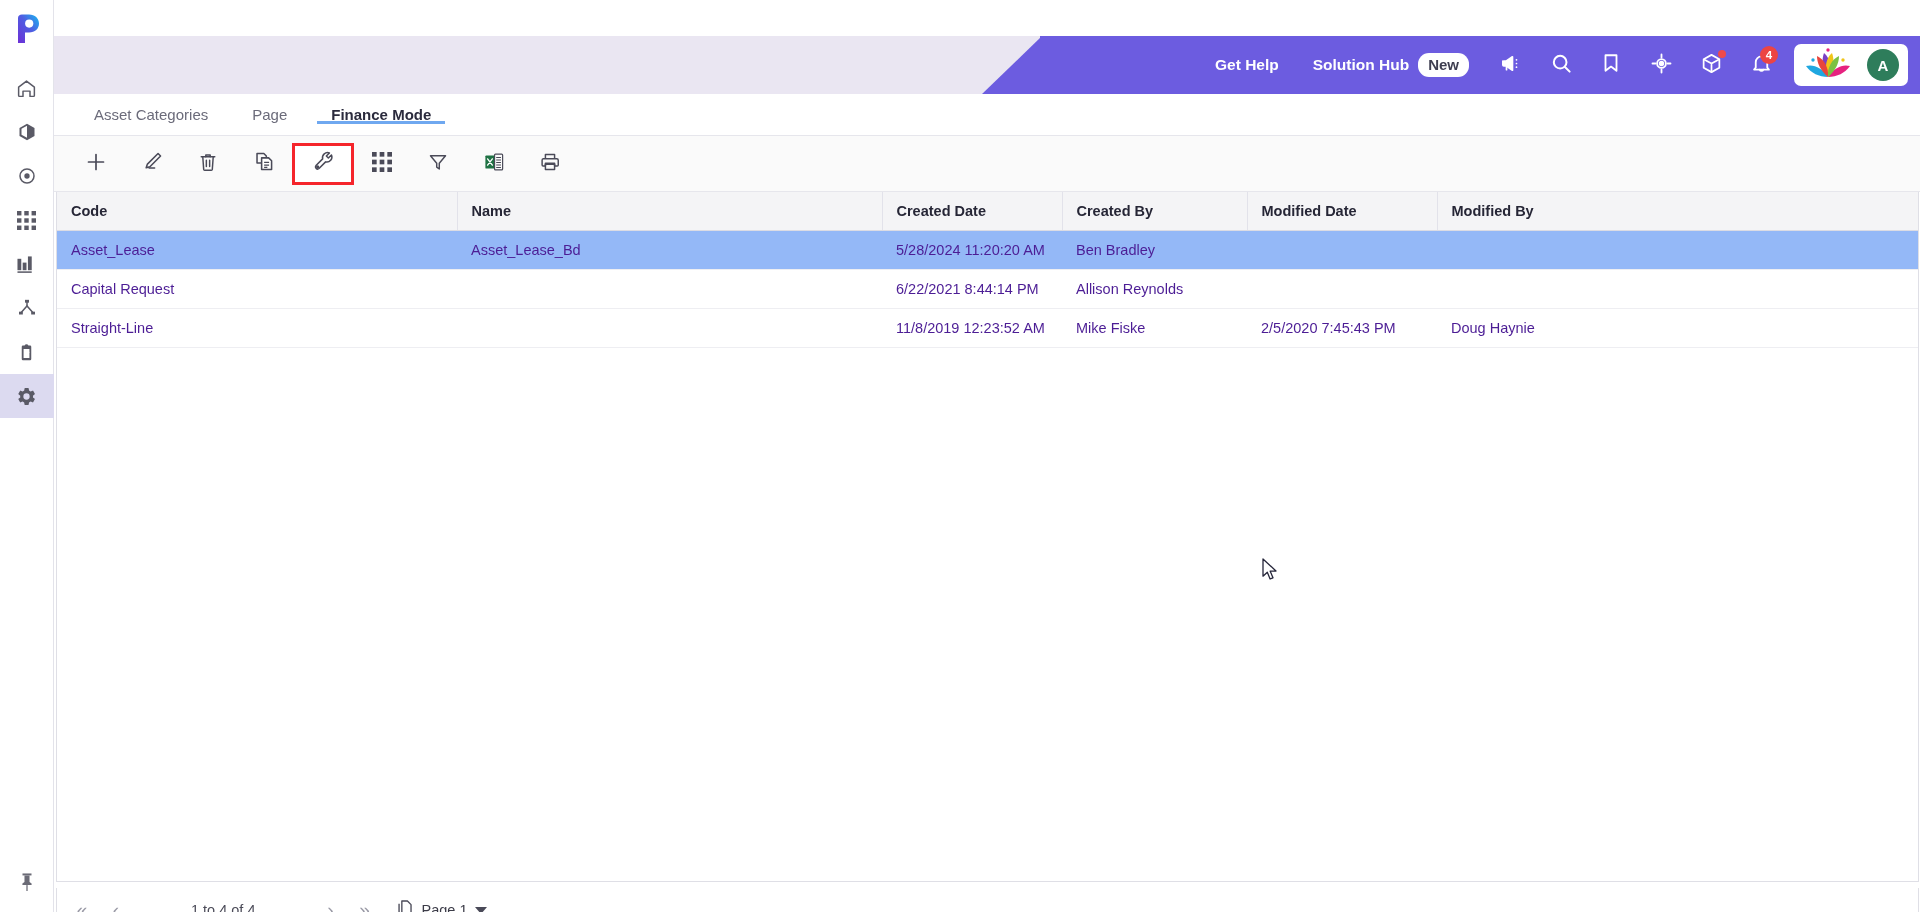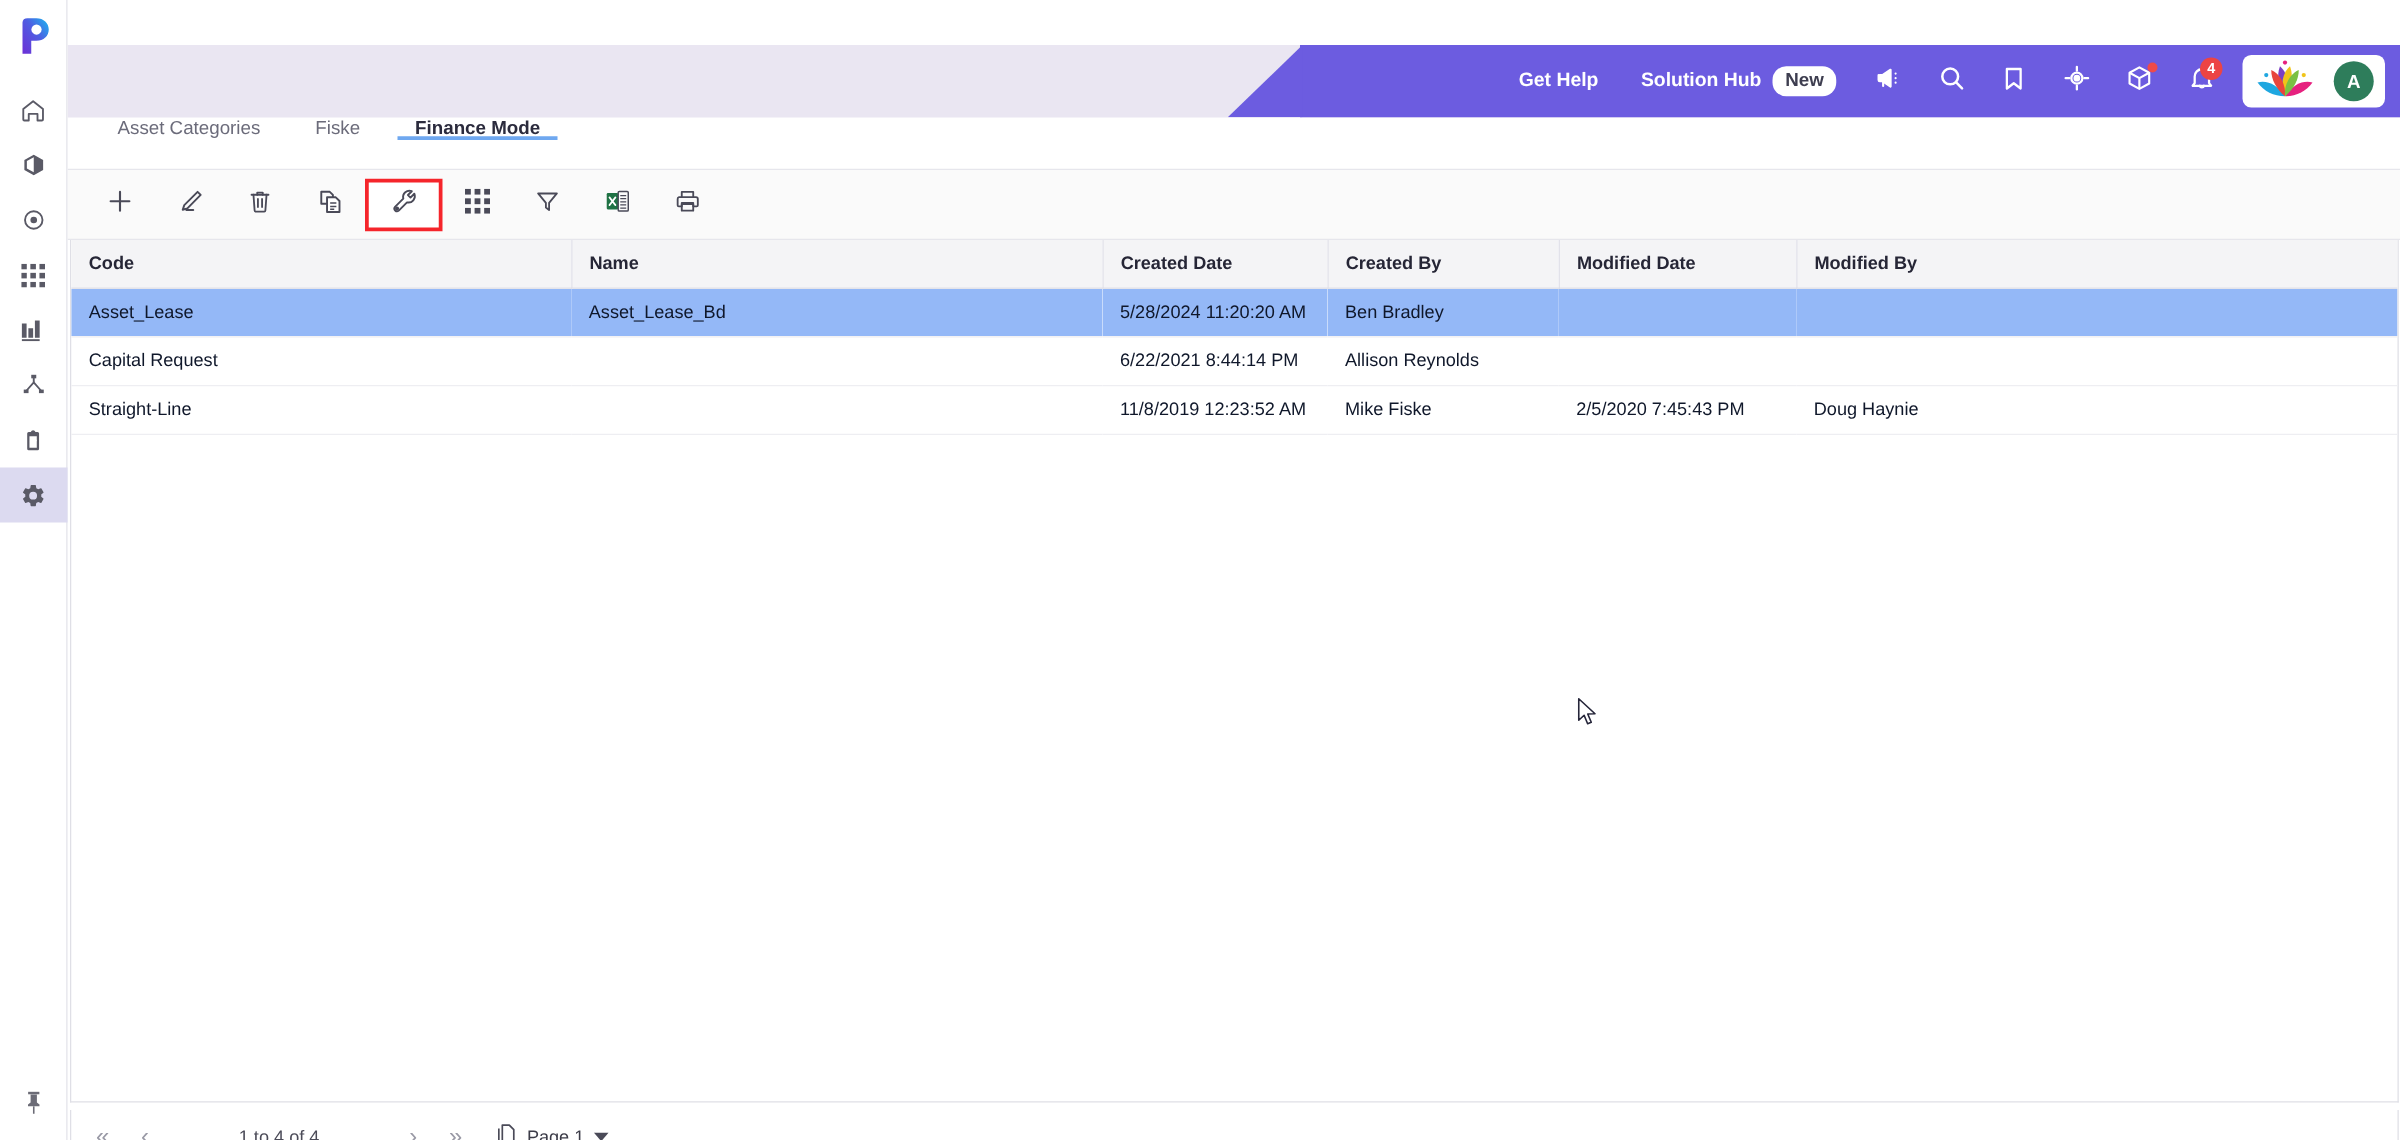--- a/index.html
+++ b/index.html
@@ -100,21 +100,21 @@
     width: 32px; height: 32px; border-radius: 50%;
     background: #2e7d5b; color: #ffffff;
     font-size: 15px; font-weight: bold;
     display: flex; align-items: center; justify-content: center;
   }
 
   
   .tabs {
     height: 42px; background: #ffffff;
     border-bottom: 1px solid #e6e6ec;
-    display: flex; align-items: flex-start; padding-left: 18px;
+    display: flex; align-items: center; padding-left: 18px;
   }
   .tab {
     display: flex; align-items: center;
     padding: 0 22px;
     font-size: 15px; color: #6b6b7a; cursor: pointer;
     position: relative;
   }
   .tab.active { color: #2b2b3d; font-weight: bold; }
   .tab.active::after {
     content: ""; position: absolute; left: 8px; right: 8px; bottom: -1px;
@@ -159,21 +159,21 @@
     height: 38px;
     font-size: 14.5px; font-weight: bold; color: #262636;
     text-align: left; padding: 0 14px;
     border-bottom: 1px solid #dcdce4;
     border-right: 1px solid #e2e2ea;
     white-space: nowrap;
   }
   table.grid thead th:last-child { border-right: none; }
   table.grid tbody td {
     height: 39px;
-    font-size: 14.5px; color: #0f172a;
+    font-size: 14.5px; color: #4c1d95;
     padding: 0 14px;
     border-bottom: 1px solid #eeeef2;
     white-space: nowrap; overflow: hidden; text-overflow: ellipsis;
   }
   table.grid tbody tr.selected td { background: #94b8f7; }
   .num { }
 
   
   .pager {
     position: absolute; left: 2px; right: 1px; bottom: 12px;
@@ -377,21 +377,21 @@
           <span class="avatar">A</span>
         </div>
       </div>
     </div>
 
     <div class="tabs">
       <div class="tab">
         <span>Asset Categories</span>
       </div>
       <div class="tab">
-        <span>Fiske</span>
+        <span>Page</span>
       </div>
       <div class="tab active">
         <span>Finance Mode</span>
       </div>
     </div>
 
     <div class="toolbar">
       <div class="tool-btn">
         <span>
           <svg width="24" height="24" viewBox="0 0 24 24" fill="none" stroke="currentColor" stroke-width="1.7" stroke-linecap="round">

